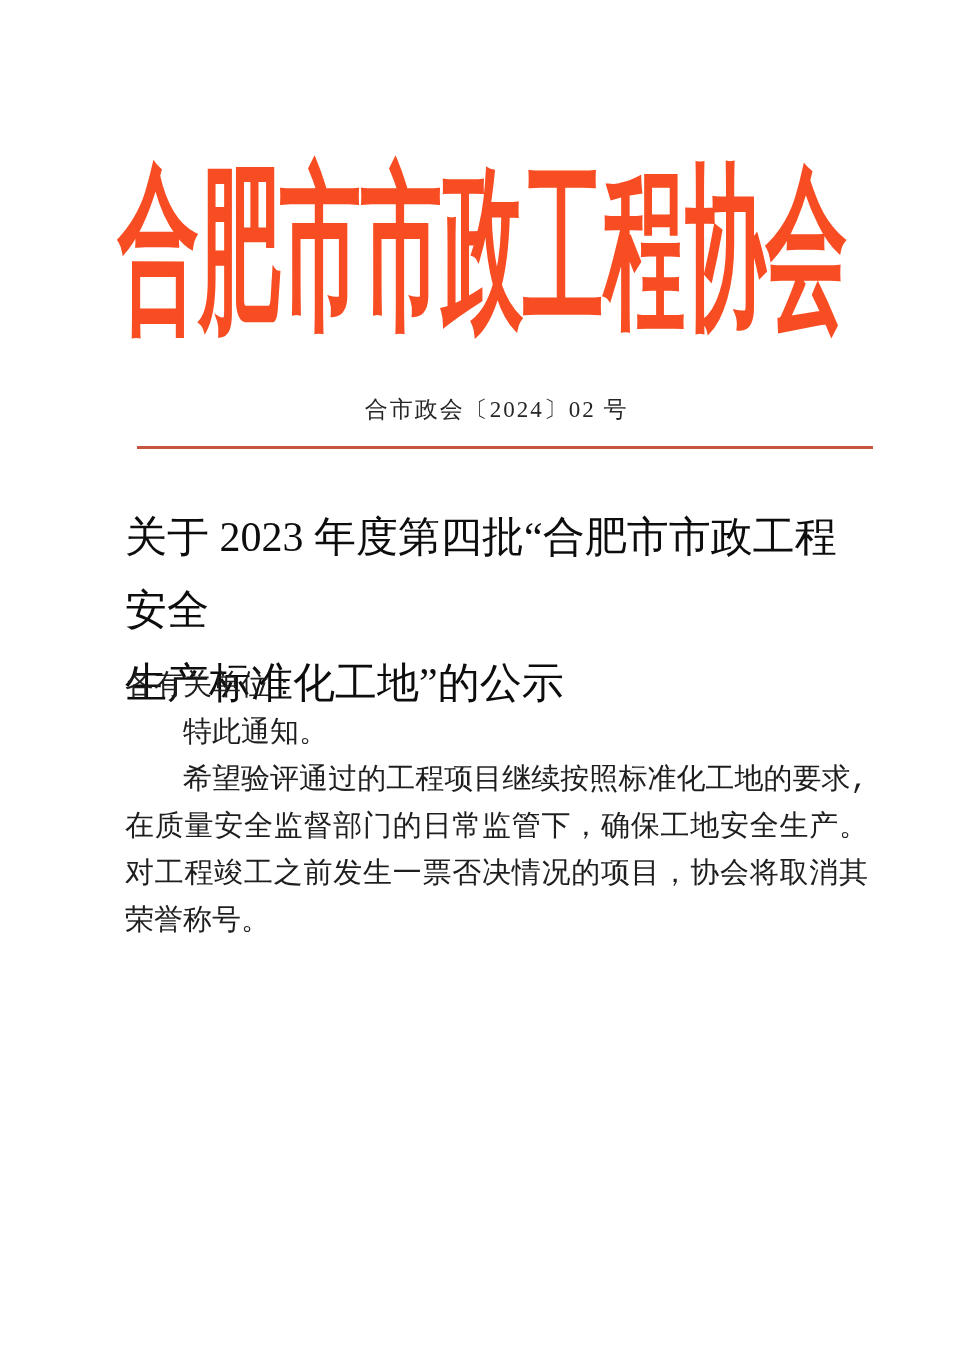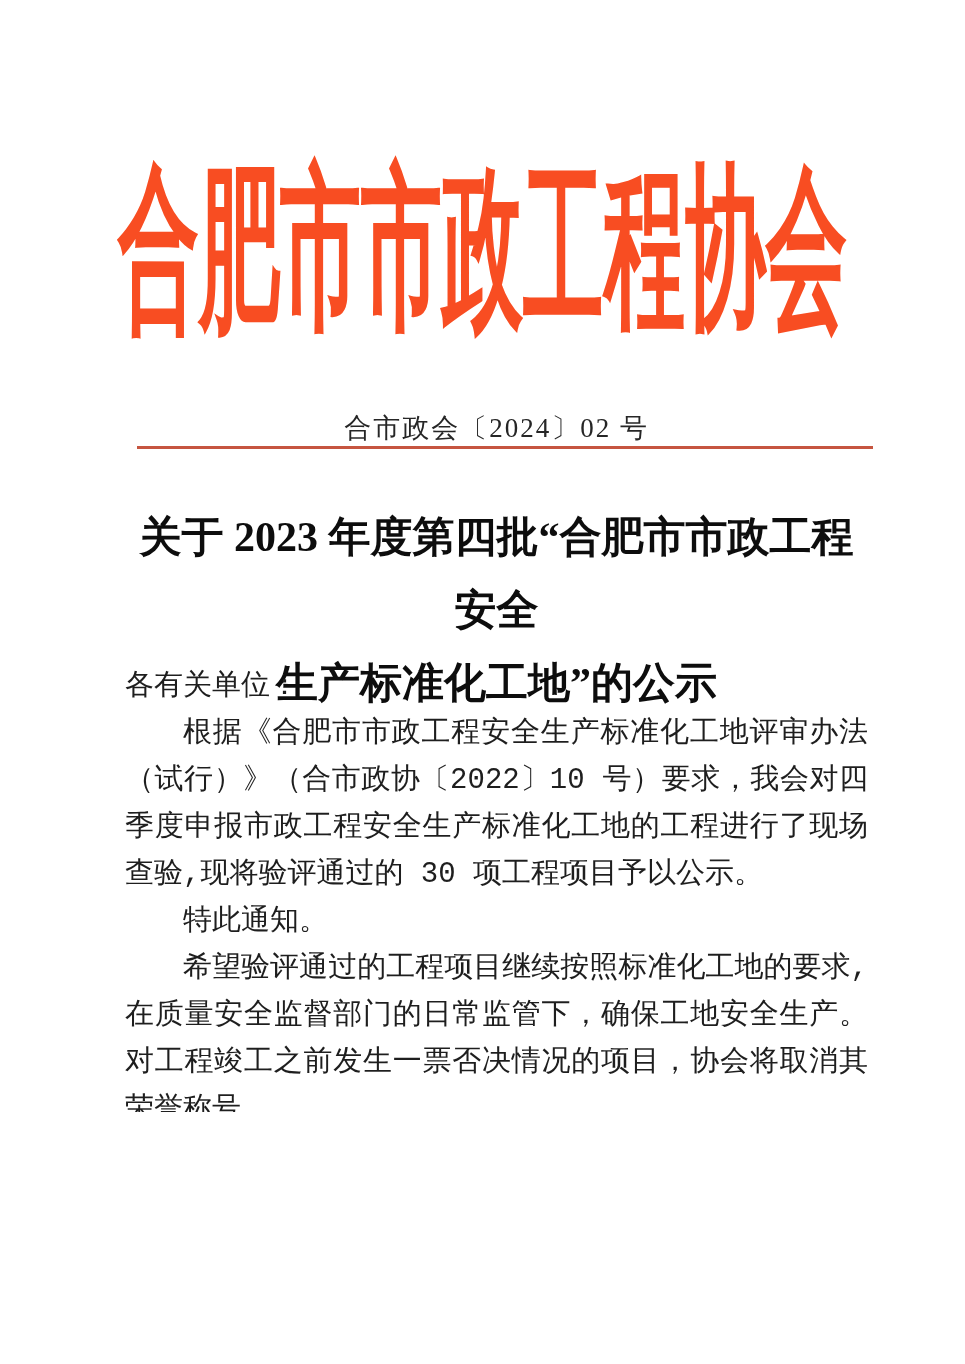--- a/index.html
+++ b/index.html
@@ -28,44 +28,44 @@
     font-size: 81px;
     font-weight: 700;
     line-height: 1;
     color: var(--header-red);
     transform: translateY(-50%) scaleY(2.2);
     white-space: nowrap;
     letter-spacing: 0px;
   }
   .doc-number {
     position: absolute;
-    top: 410px;
+    top: 394px;
     left: 125px;
     width: 743px;
     text-align: center;
-    font-size: 27px;
+    font-size: 23px;
     letter-spacing: 2px;
     color: #262626;
   }
   .red-rule {
     position: absolute;
     top: 446px;
     left: 137px;
     width: 736px;
     height: 3px;
     background: var(--rule-red);
   }
   .doc-title {
     position: absolute;
     top: 501px;
     left: 125px;
     width: 743px;
-    text-align: center;
+    text-align: left;
     font-size: 42px;
-    font-weight: 700;
+    font-weight: 400;
     line-height: 73px;
     color: #0d0d0d;
   }
   .body-text {
     position: absolute;
     top: 663px;
     left: 125px;
     width: 743px;
     font-size: 29px;
     line-height: 47px;
@@ -115,21 +115,20 @@
 
   <div class="red-rule"></div>
 
   <div class="doc-title">
     <div>关于 2023 年度第四批“合肥市市政工程安全</div>
     <div>生产标准化工地”的公示</div>
   </div>
 
   <div class="body-text">
     <p class="salutation">各有关单位：</p>
-    <p class="para">根据《合肥市市政工程安全生产标准化工地评审办法（试行）》（合市政协〔2022〕10 号）要求，我会对四季度申报市政工程安全生产标准化工地的工程进行了现场查验,现将验评通过的 30 项工程项目予以公示。</p>
     <p class="para">特此通知。</p>
     <p class="para">希望验评通过的工程项目继续按照标准化工地的要求,在质量安全监督部门的日常监管下，确保工地安全生产。对工程竣工之前发生一票否决情况的项目，协会将取消其荣誉称号。</p>
   </div>
 
   <div class="sign-date">二〇二四年一月八日</div>
 
   <svg class="seal" viewBox="0 0 192 192" xmlns="http://www.w3.org/2000/svg">
     <circle class="seal-ring" cx="96" cy="98" r="89" fill="none" stroke-width="6"></circle>
     <path id="sealArc" d="M 45.1 129.8 A 60 60 0 1 1 146.9 129.8" fill="none"></path>
     <text>

